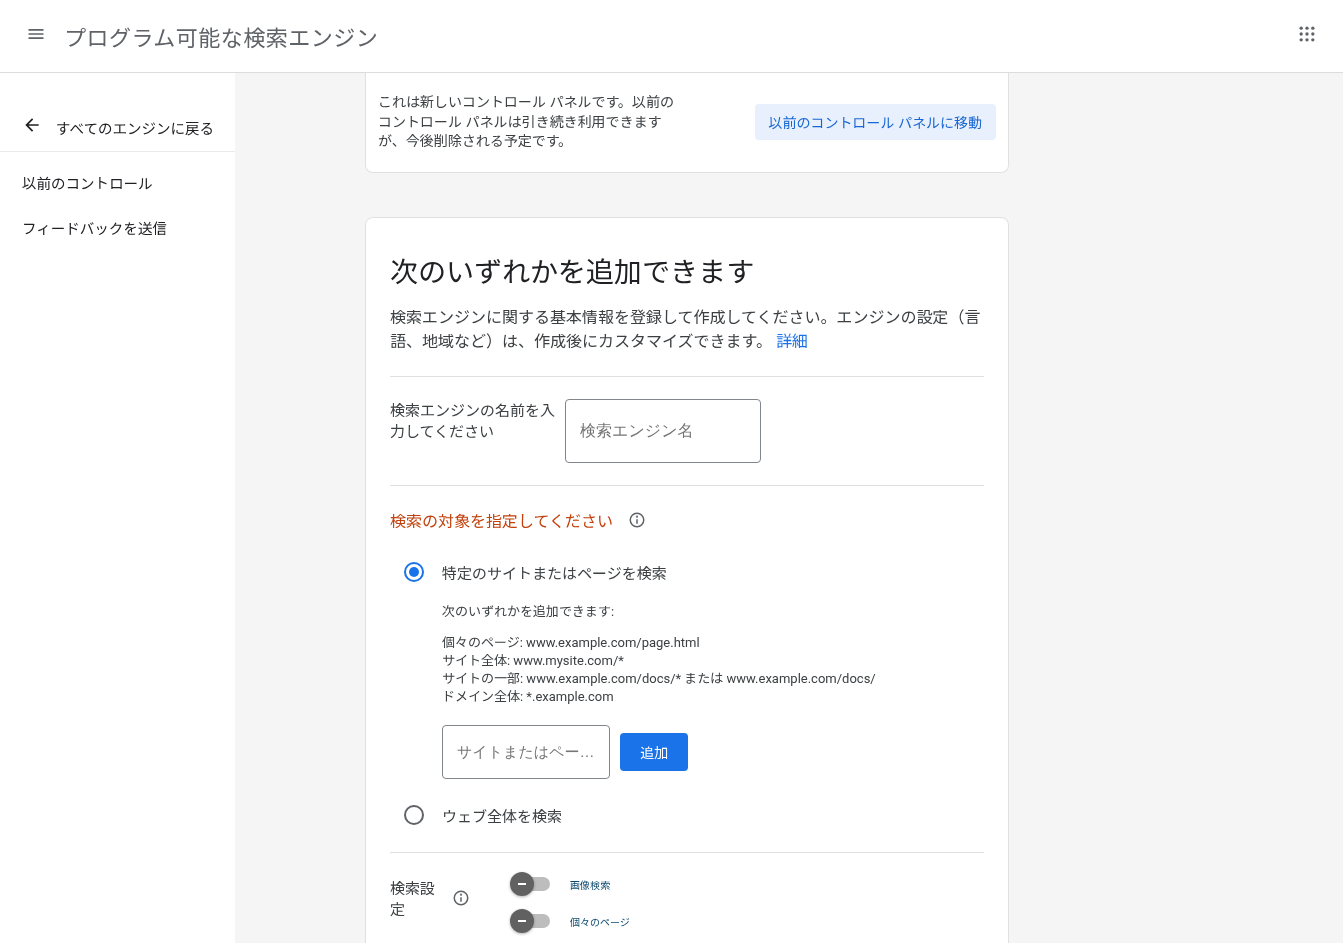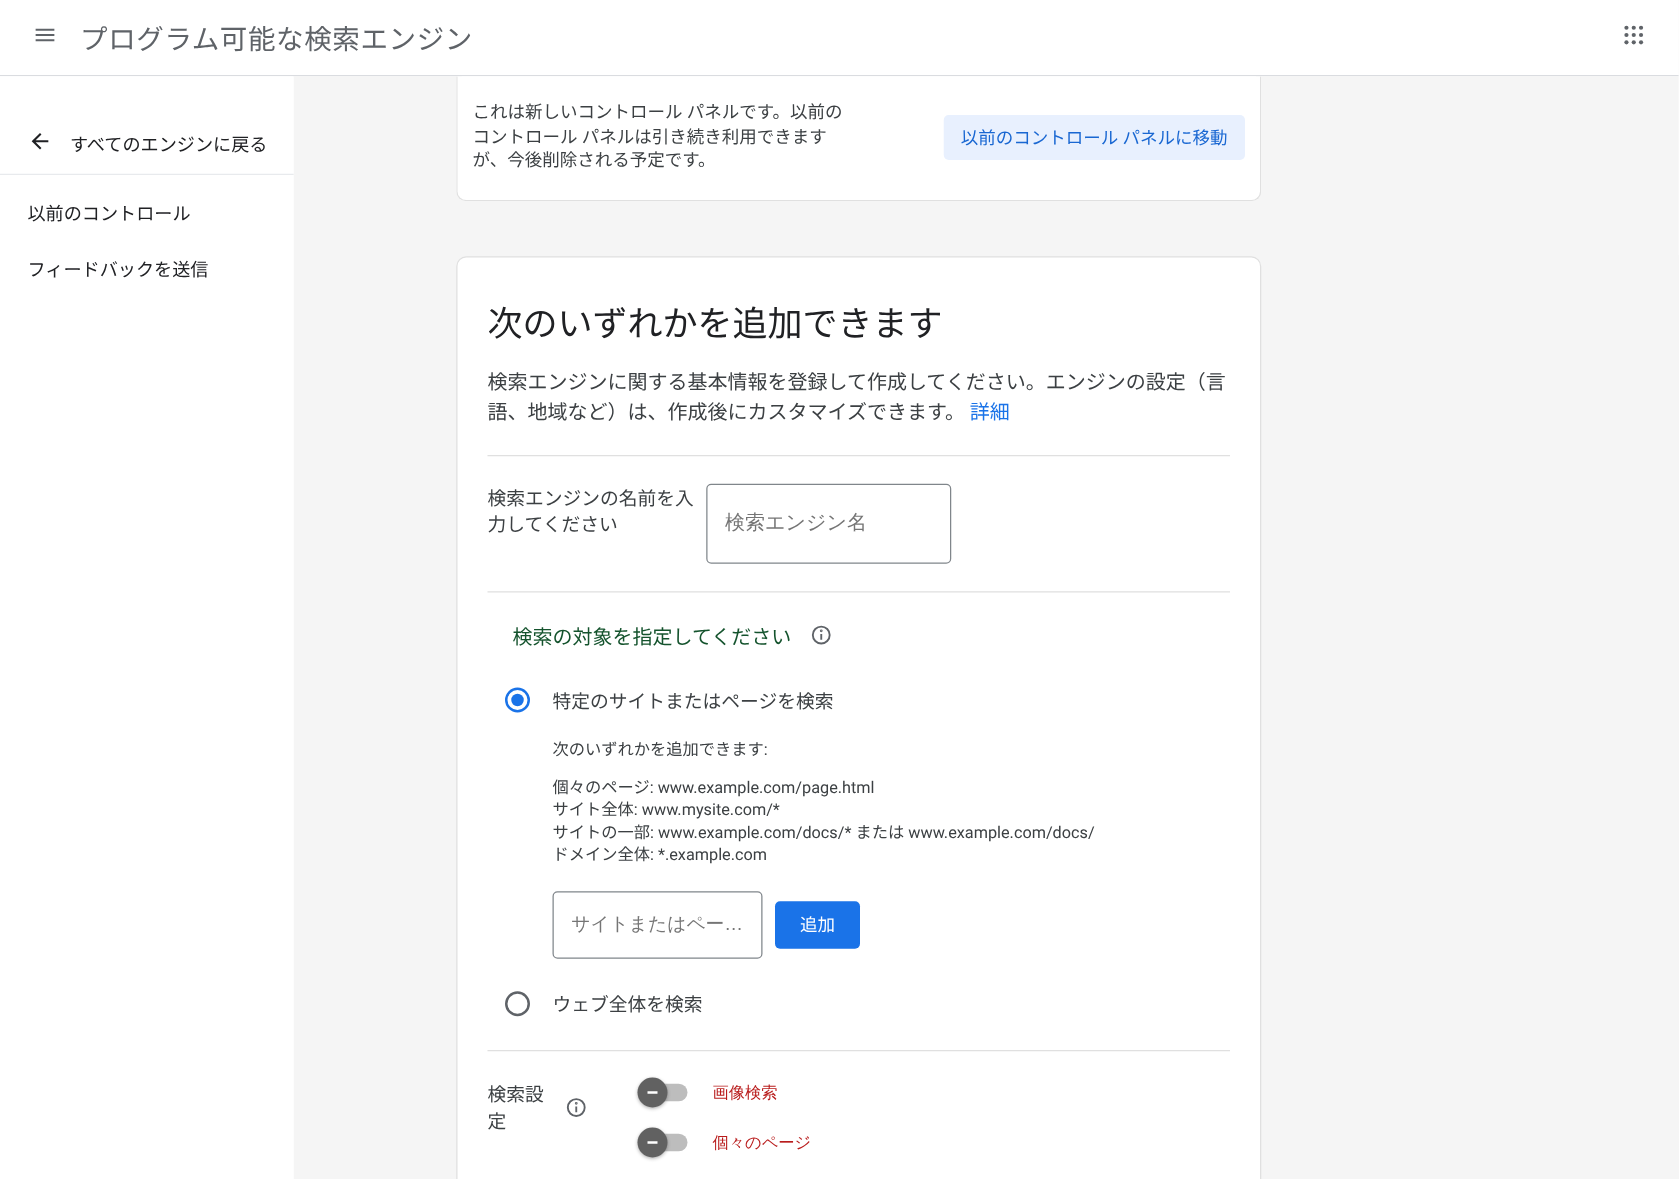--- a/index.html
+++ b/index.html
@@ -5,21 +5,21 @@
   * { box-sizing: border-box; }
   body {
     margin: 0;
     font-family: 'Roboto', 'Noto Sans JP', 'Hiragino Sans', 'Meiryo', Arial, sans-serif;
     color: #202124;
     background: #fff;
   }
 
   
   .topbar {
-    height: 61px;
+    height: 73px;
     display: flex;
     align-items: center;
     padding: 0 16px;
     border-bottom: 1px solid #dadce0;
   }
   .menu-btn {
     width: 40px; height: 40px;
     display:flex; align-items:center; justify-content:center;
     border-radius: 50%;
     cursor: pointer;
@@ -148,22 +148,21 @@
     color:#202124;
     outline: none;
     font-family: Liberation Serif, serif;
   }
   .text-input::placeholder { color:#757575; }
 
   .target-head {
     display:flex;
     align-items:center;
     font-size: 16px;
-    color:#14532d;
-    margin-left:20px;
+    color:#c2410c;
   }
   .info-icon {
     width: 20px; height: 20px;
     margin-left: 14px;
     display:inline-flex; align-items:center; justify-content:center;
     color:#5f6368;
     cursor:pointer;
   }
   .info-icon svg { width:18px; height:18px; }
 
@@ -248,21 +247,21 @@
     width:24px; height:24px;
     border-radius:50%;
     background:#616161;
     display:flex; align-items:center; justify-content:center;
     box-shadow: 0 1px 3px rgba(0,0,0,.3);
   }
   .toggle .knob::after {
     content:"";
     width:8px; height:2px; background:#fff;
   }
-  .toggle-label { font-size:13px; color:#b91c1c; margin-left: 20px; font-family: Liberation Mono, monospace; }
+  .toggle-label { font-size:10px; color:#0c4a6e; margin-left: 20px; }
 
 </style>
 </head>
 <body>
 
 <div class="topbar">
   <div class="menu-btn">
     <span>
       <svg viewBox="0 0 24 24" fill="currentColor">
           <path d="M3 6h18v2H3V6zm0 5h18v2H3v-2zm0 5h18v2H3v-2z"></path>

